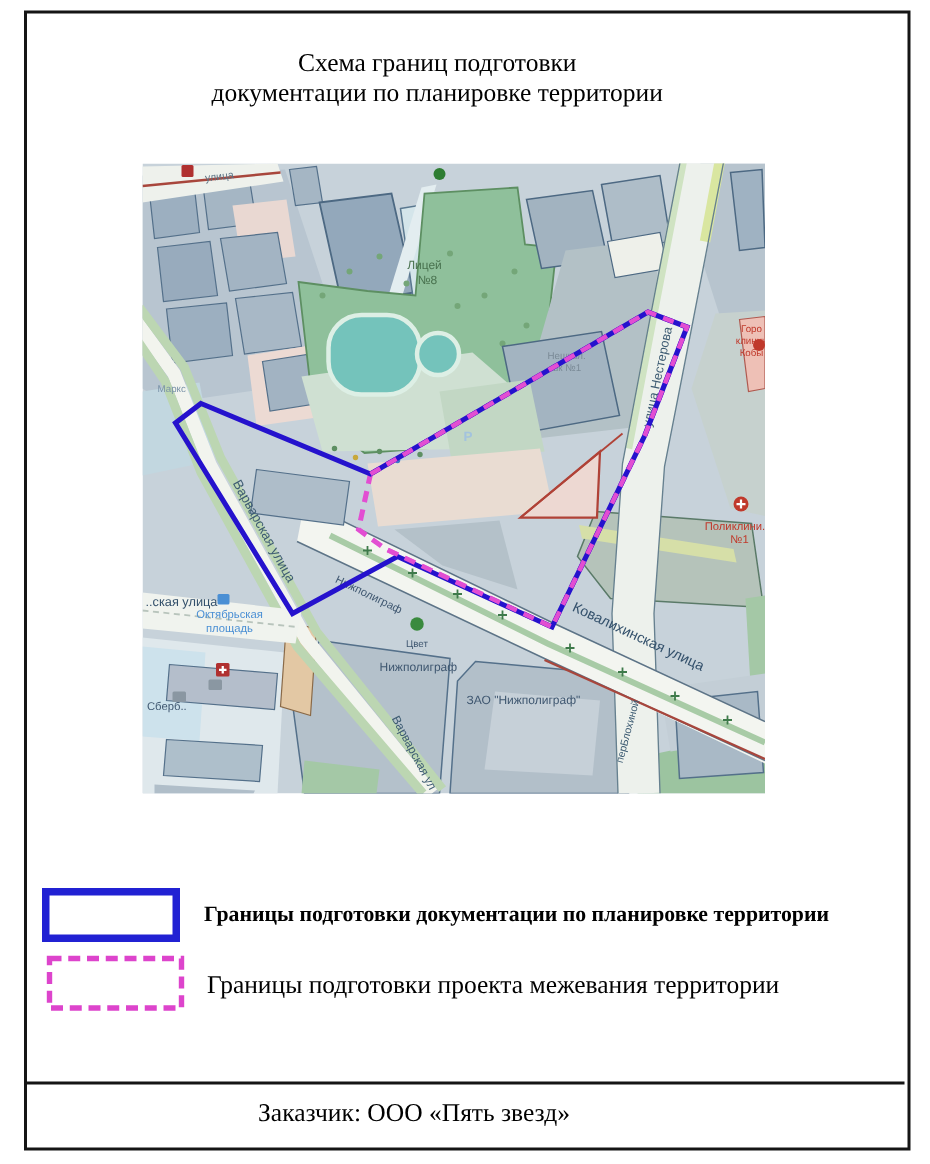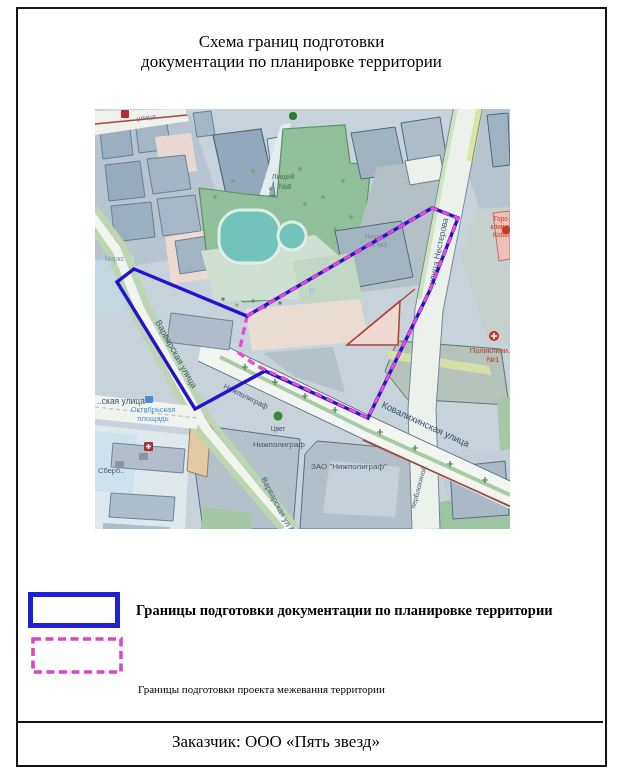--- a/index.html
+++ b/index.html
@@ -258,17 +258,17 @@
 </svg>
 
 <div class="abs" style="left:28px;top:592px;width:82px;height:26px;border:5px solid #2121d3;background:#fff;"></div>
 
 <div class="abs" style="left:136px;top:602px;font-size:14.5px;font-weight:bold;">Границы подготовки документации по планировке территории</div>
 
 <svg class="abs" style="left:29px;top:635px;" width="96" height="41" viewBox="0 0 96 41">
 <rect x="4" y="4" width="88" height="33" fill="none" stroke="#dd44cc" stroke-width="3.6" stroke-dasharray="8 4.5"></rect>
 </svg>
 
-<div class="abs" style="left:138px;top:647px;font-size:11px;margin-top:36px;">Границы подготовки проекта межевания территории</div>
+<div class="abs" style="left:138px;top:647px;font-size:17px;">Границы подготовки проекта межевания территории</div>
 
 <div class="abs" style="left:17px;top:721px;width:586px;height:2px;background:#151515;"></div>
 
 <div class="abs" style="left:0;top:732px;width:552px;text-align:center;font-size:17px;">Заказчик: ООО «Пять звезд»</div>
 
 </body></html>

